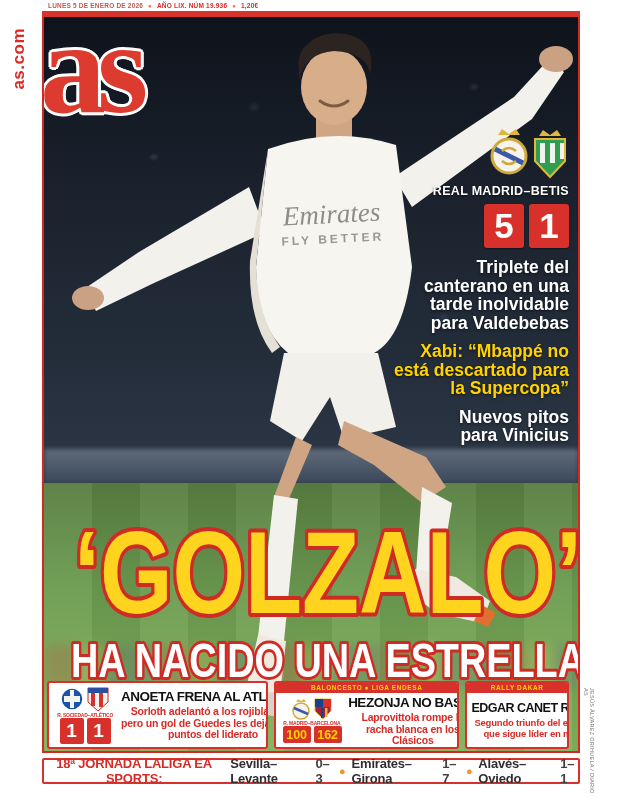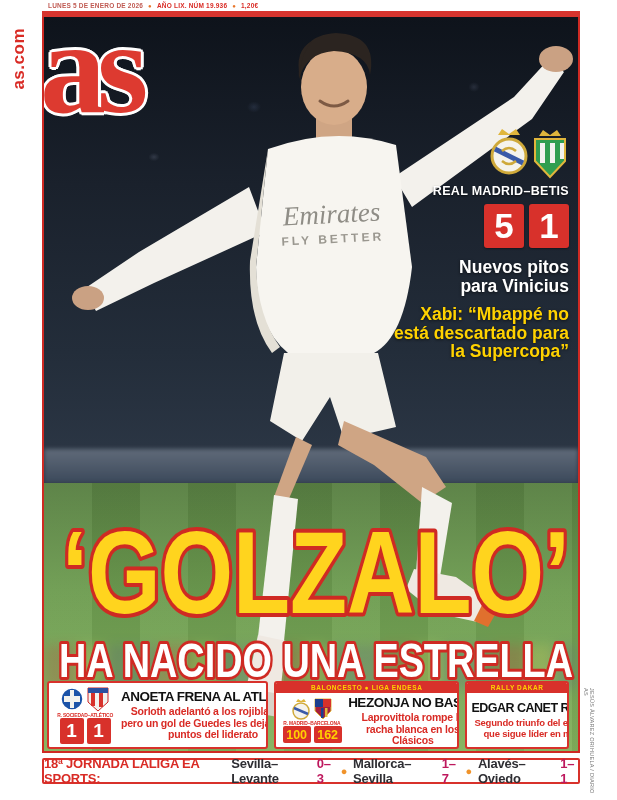--- a/index.html
+++ b/index.html
@@ -67,21 +67,21 @@
   .scorebox { width:40px; height:44px; background:#d8312b; border-radius:3px;
     color:#fff; font-weight:bold; font-size:35px; display:flex; align-items:center;
     justify-content:center; box-shadow:0 1px 2px rgba(0,0,0,.4); }
 
   .subheads { position:absolute; right:9px; top:241px; z-index:3; }
   .sh { font-weight:bold; font-size:17.5px; line-height:18.5px; text-align:right;
     margin-left:auto; margin-bottom:10px; text-shadow:0 1px 3px rgba(0,0,0,.6); }
   .sh.white { color:#ffffff; }
   .sh.yellow { color:#ffd200; }
 
-  .headline { position:absolute; left:4px; right:0; top:494px; z-index:4; text-align:center;text-decoration:underline; }
+  .headline { position:absolute; left:16px; right:0; top:494px; z-index:4; text-align:center;text-decoration:underline; }
   .headline svg { display:block; margin:0 auto; overflow:visible; }
 
   
   .bottom-strip { position:absolute; left:3px; top:664px; width:522px; height:68px;
     display:flex; gap:6px; z-index:5; }
   .card { background:#fff; border:2px solid #d8312b; border-radius:3px; overflow:hidden;
     display:flex; flex-direction:column; }
   .card-kicker { background:#d8312b; color:#ffd200; font-weight:bold; font-size:6.5px;
     letter-spacing:.6px; text-align:center; line-height:10px; height:10px; }
   .card-row { display:flex; flex:1; align-items:center; padding:2px 4px; gap:4px; }
@@ -100,23 +100,23 @@
     line-height:15px; white-space:nowrap; }
   .card-body { font-weight:bold; font-size:10.5px; line-height:11.5px; color:#d92b25;
     margin-top:2px; letter-spacing:-.2px; }
   .card.c3 .card-headline { font-size:12.5px; }
   .card.c3 .card-body { font-size:9.5px; line-height:10.5px; }
 
   
   .results-bar { margin-top:5px; height:26px; border:2px solid #d8312b; border-radius:2px;
     background:#fff; display:flex; align-items:center; justify-content:center; gap:6px;
     font-weight:bold; font-size:13px; letter-spacing:-.2px; }
-  .results-bar .label { color:#d92b25; }
+  .results-bar .label { color:#d92b25;text-align:center; }
   .results-bar .match { color:#2e2e33; }
-  .results-bar .score { color:#be185d; }
+  .results-bar .score { color:#404040; }
   .results-bar .dot { color:#f0932a; font-size:11px; }
 
   .photo-credit { position:absolute; left:583px; top:688px; writing-mode:vertical-rl;
     font-size:5.5px; color:#777; letter-spacing:.3px; }
 </style>
 </head>
 <body>
 
 <div class="canvas">
 
@@ -193,22 +193,23 @@
           </svg>
         </div>
         <div class="teams-label">REAL MADRID–BETIS</div>
         <div class="scores">
           <div class="scorebox">5</div>
           <div class="scorebox">1</div>
         </div>
       </div>
 
       <div class="subheads">
+        <div class="sh white" style="width:178px">Triplete del canterano en una tarde inolvidable para Valdebebas</div>
+        <div class="sh yellow" style="width:188px">Xabi: “Mbappé no está descartado para la Supercopa”</div>
         <div class="sh white" style="width:130px">Nuevos pitos para Vinicius</div>
-        <div class="sh yellow" style="width:188px">Xabi: “Mbappé no está descartado para la Supercopa”</div>
       </div>
 
       <div class="headline">
         <svg width="536" height="122" viewBox="0 0 536 122">
           <text x="268" y="102" text-anchor="middle" font-family="Liberation Sans, sans-serif" font-weight="bold" font-size="116" textLength="508" lengthAdjust="spacingAndGlyphs" fill="#ffd41e" stroke="#cf2a23" stroke-width="8" paint-order="stroke" stroke-linejoin="round">‘GOLZALO’</text>
         </svg>
         <svg width="536" height="54" viewBox="0 0 536 54">
           <text x="268" y="44" text-anchor="middle" font-family="Liberation Sans, sans-serif" font-weight="bold" font-size="48" textLength="514" lengthAdjust="spacingAndGlyphs" fill="#ffffff" stroke="#cf2a23" stroke-width="6" paint-order="stroke" stroke-linejoin="round">HA NACIDO UNA ESTRELLA</text>
         </svg>
       </div>
@@ -286,21 +287,21 @@
         </div>
 
       </div>
     </div>
 
     <div class="results-bar">
       <span class="label">18ª JORNADA LALIGA EA SPORTS:</span>
       <span class="match">Sevilla–Levante</span>
       <span class="score">0–3</span>
       <span class="dot">●</span>
-      <span class="match">Mallorca–Sevilla</span>
+      <span class="match">Emirates–Girona</span>
       <span class="score">1–7</span>
       <span class="dot">●</span>
       <span class="match">Alavés–Oviedo</span>
       <span class="score">1–1</span>
     </div>
 
   </div>
 
   <div class="photo-credit">JESÚS ÁLVAREZ ORIHUELA / DIARIO AS</div>
 

